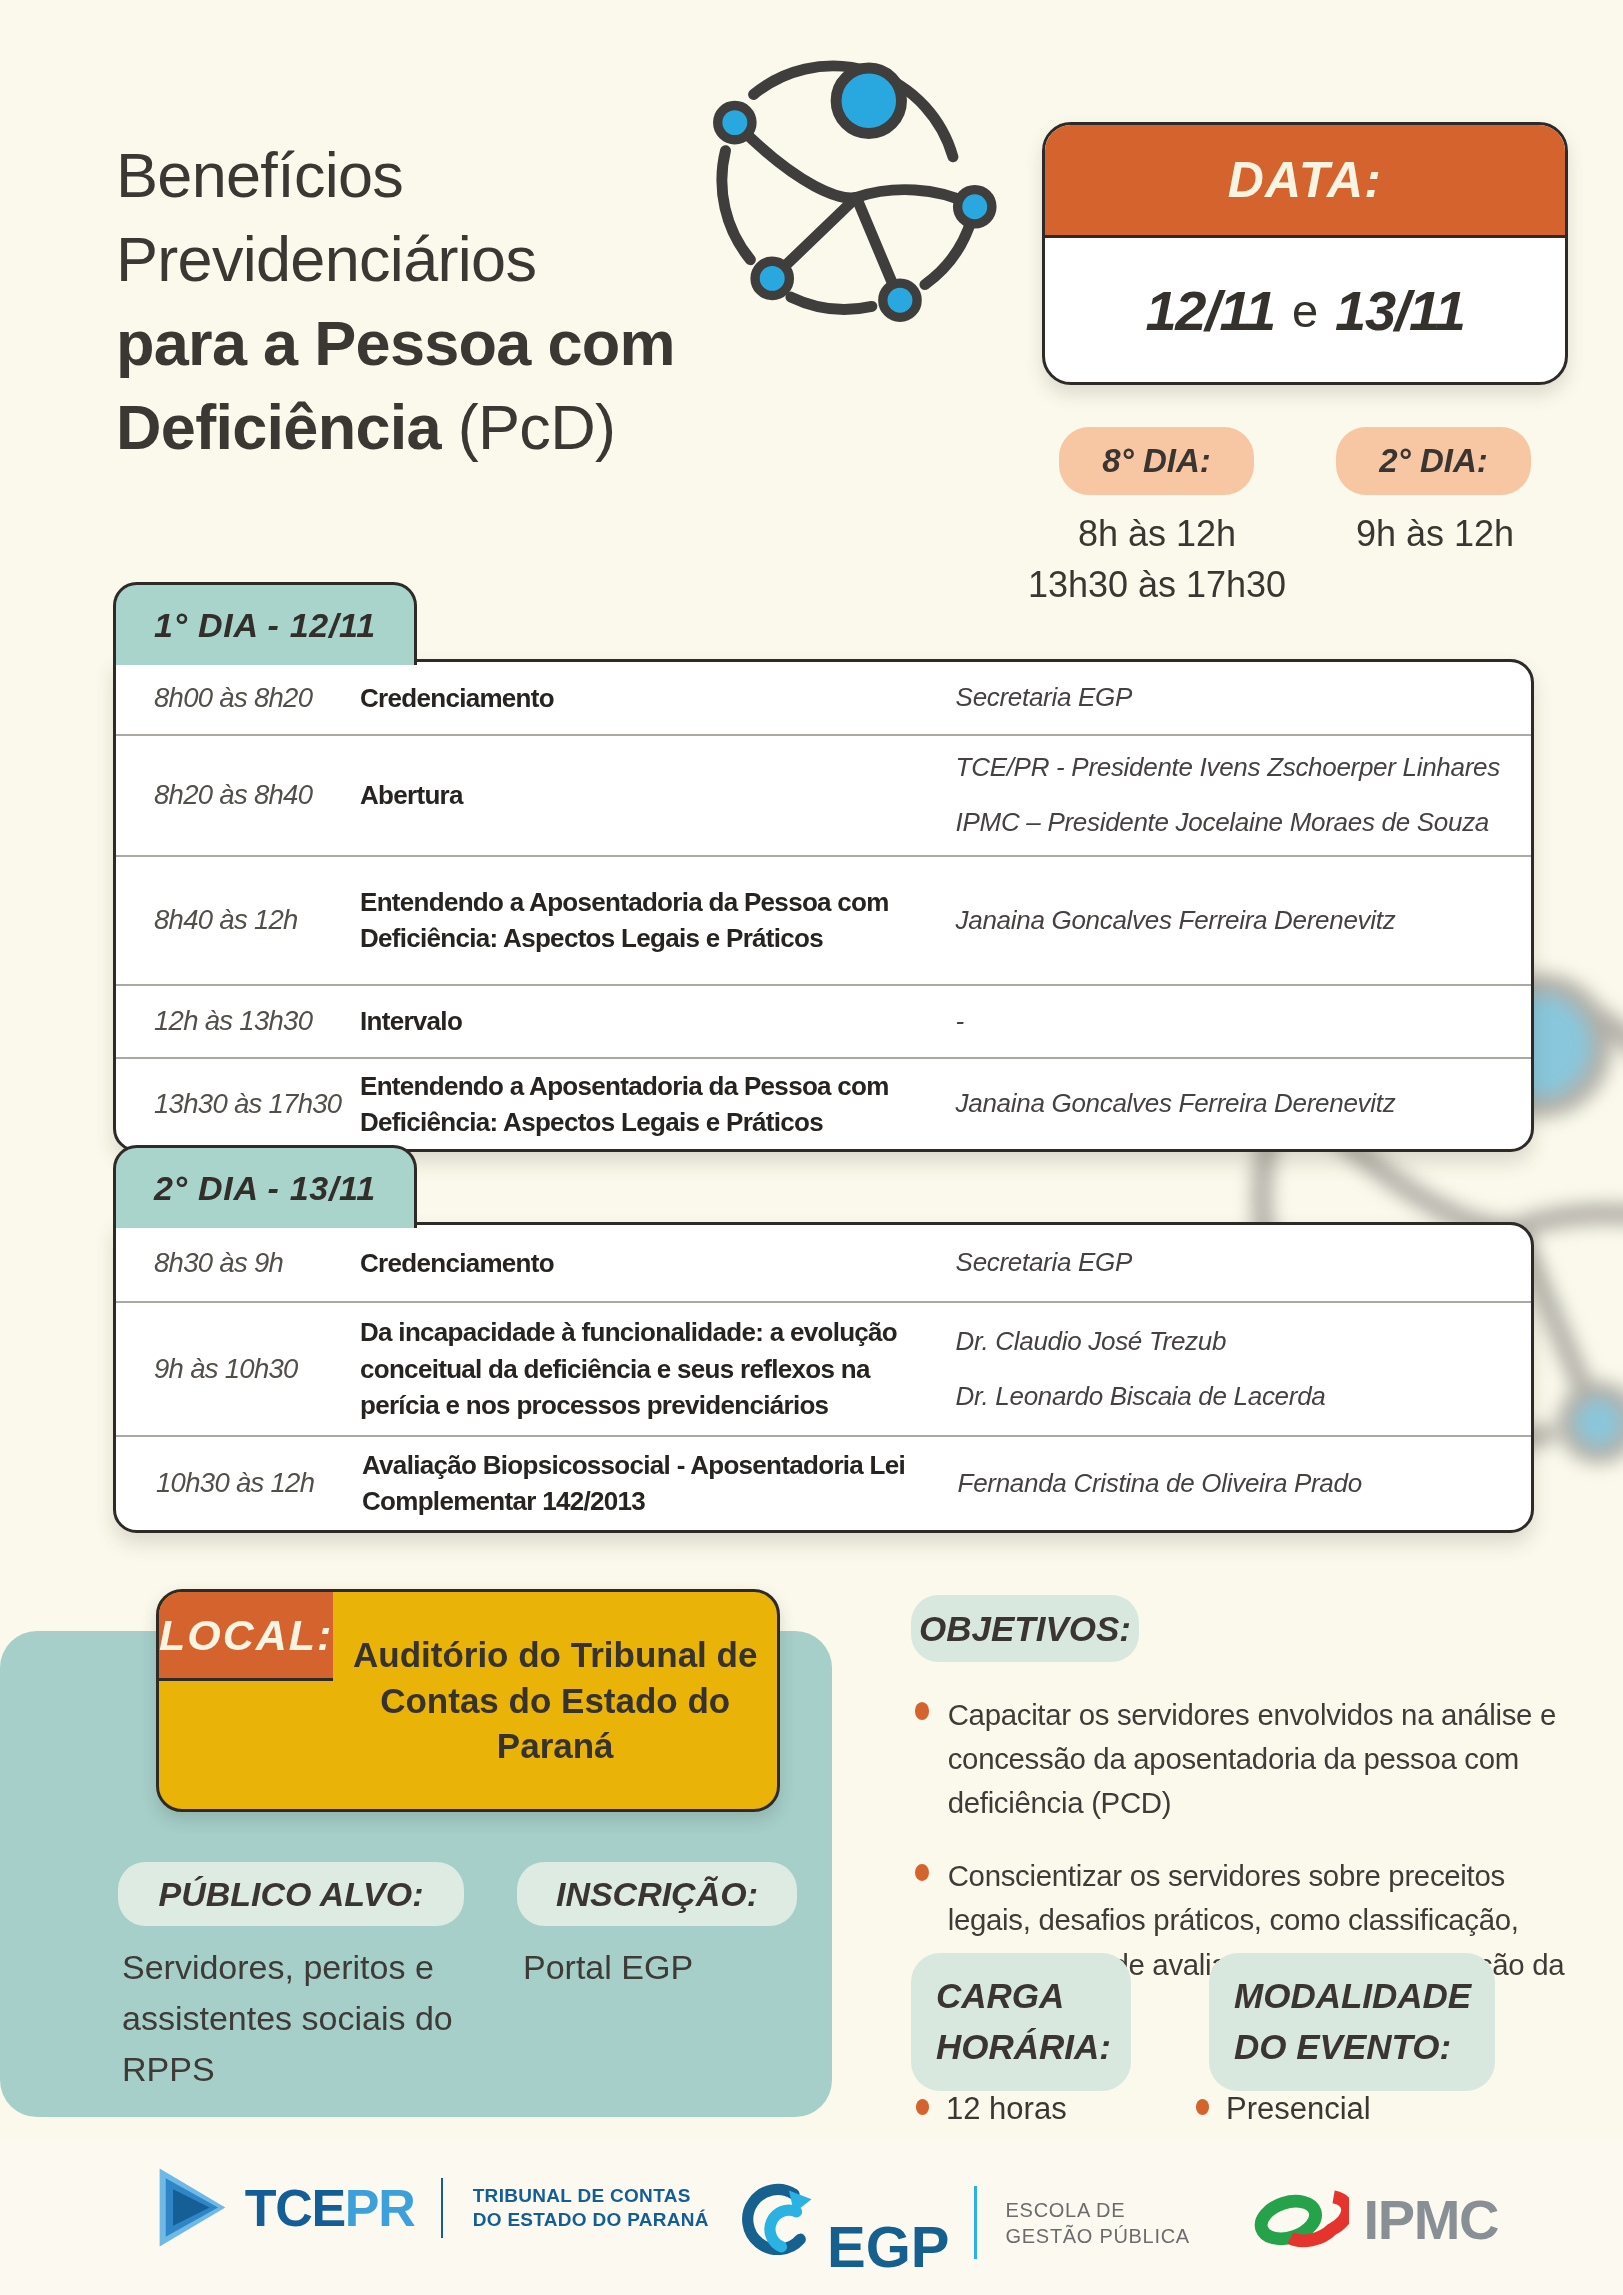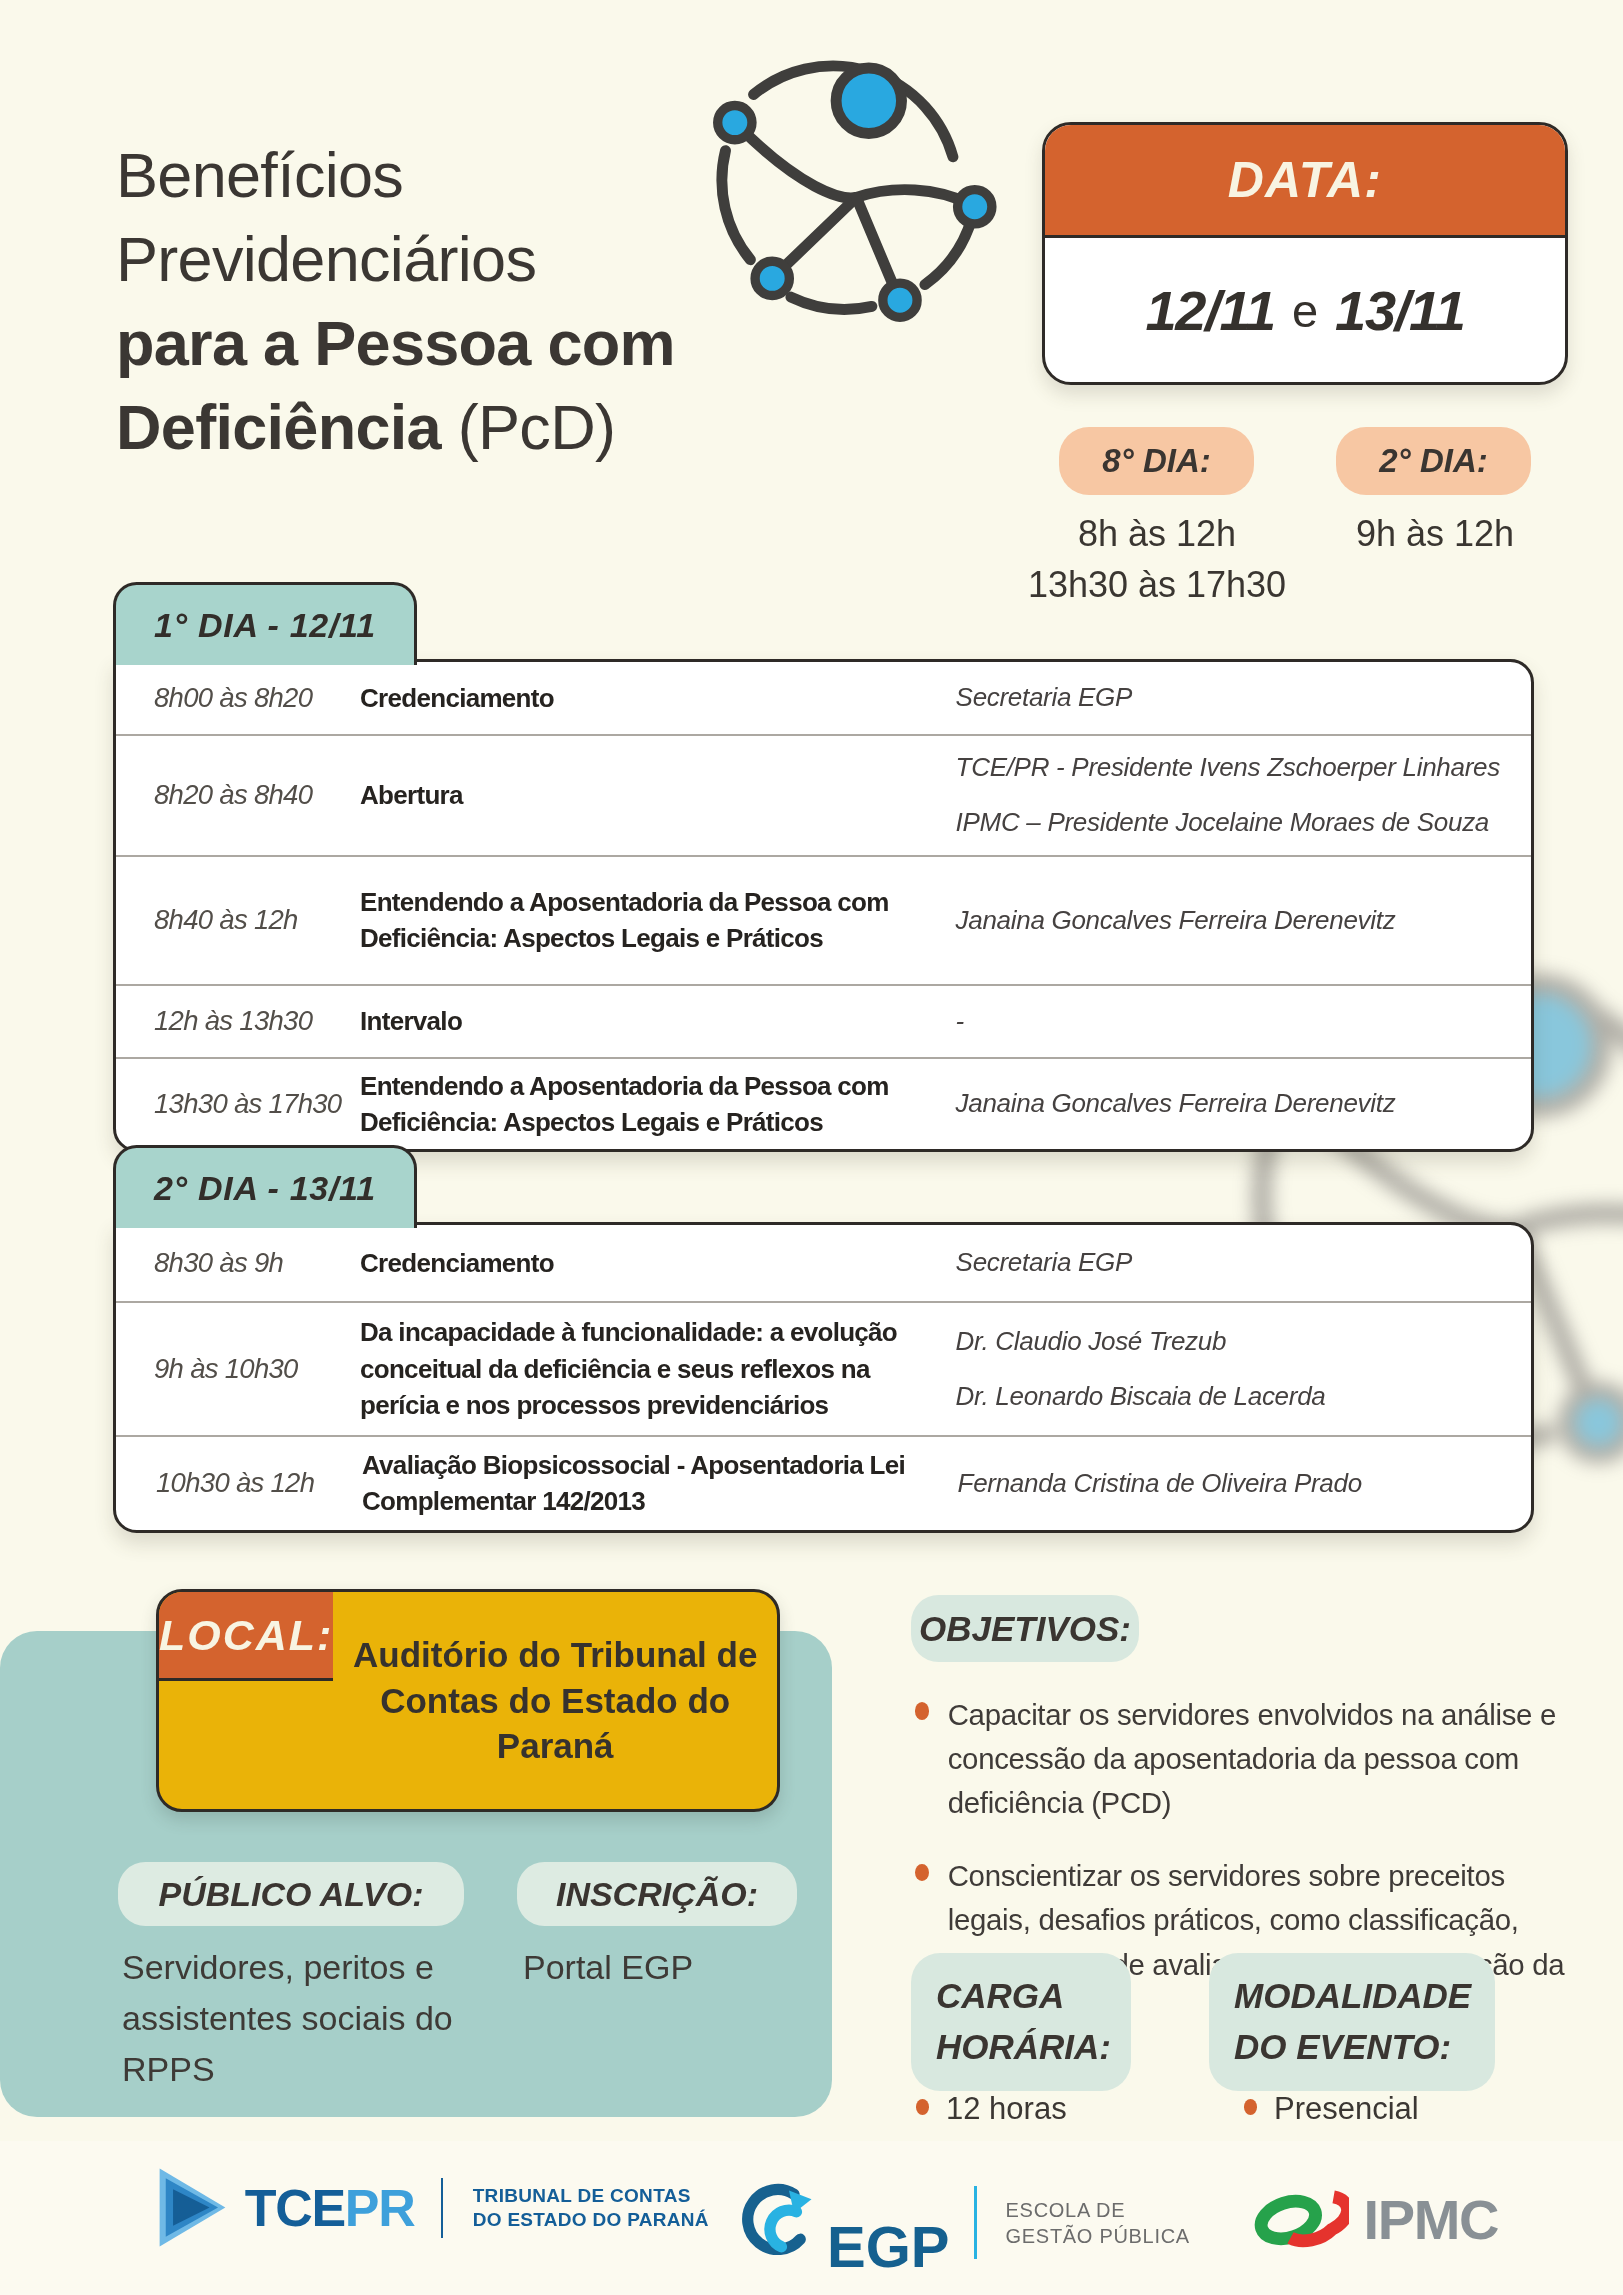--- a/index.html
+++ b/index.html
@@ -103,21 +103,21 @@
   .obj-text { font-size:29.4px; color:#3F3B38; line-height:1.5; letter-spacing:-0.3px; }
 
   .two-line-pill { position:absolute; background:#D8E8DF; border-radius:29px;
     padding:18.3px 25px; font-weight:800; font-style:italic; color:#3A3531;
     font-size:35px; line-height:1.45; z-index:2; }
   #carga-pill { left:911px; top:1953px; width:170px; }
   #modal-pill { left:1209px; top:1953px; width:236px; }
 
   .mini-bullet { position:absolute; display:flex; gap:17px; align-items:flex-start; z-index:2; }
   #carga-bullet { left:916px; top:2091px; }
-  #modal-bullet { left:1244px; top:2091px; }
+  #modal-bullet { left:1196px; top:2091px; }
   .mini-bullet .dot { width:13px; height:15.7px; margin-top:7.9px; }
   .mini-bullet .txt { font-size:31px; color:#3B3733; }
 
   
   .footer-band { position:absolute; left:0; top:2141px; width:1623px; height:154px;
     background:#FCFAF0; z-index:1; }
   .logo { position:absolute; display:flex; align-items:center; z-index:2; }
 
   #tce-logo { left:156px; top:2167px; gap:15.7px; }
   .tce-word { font-size:52px; font-weight:800; letter-spacing:-1.3px; }

